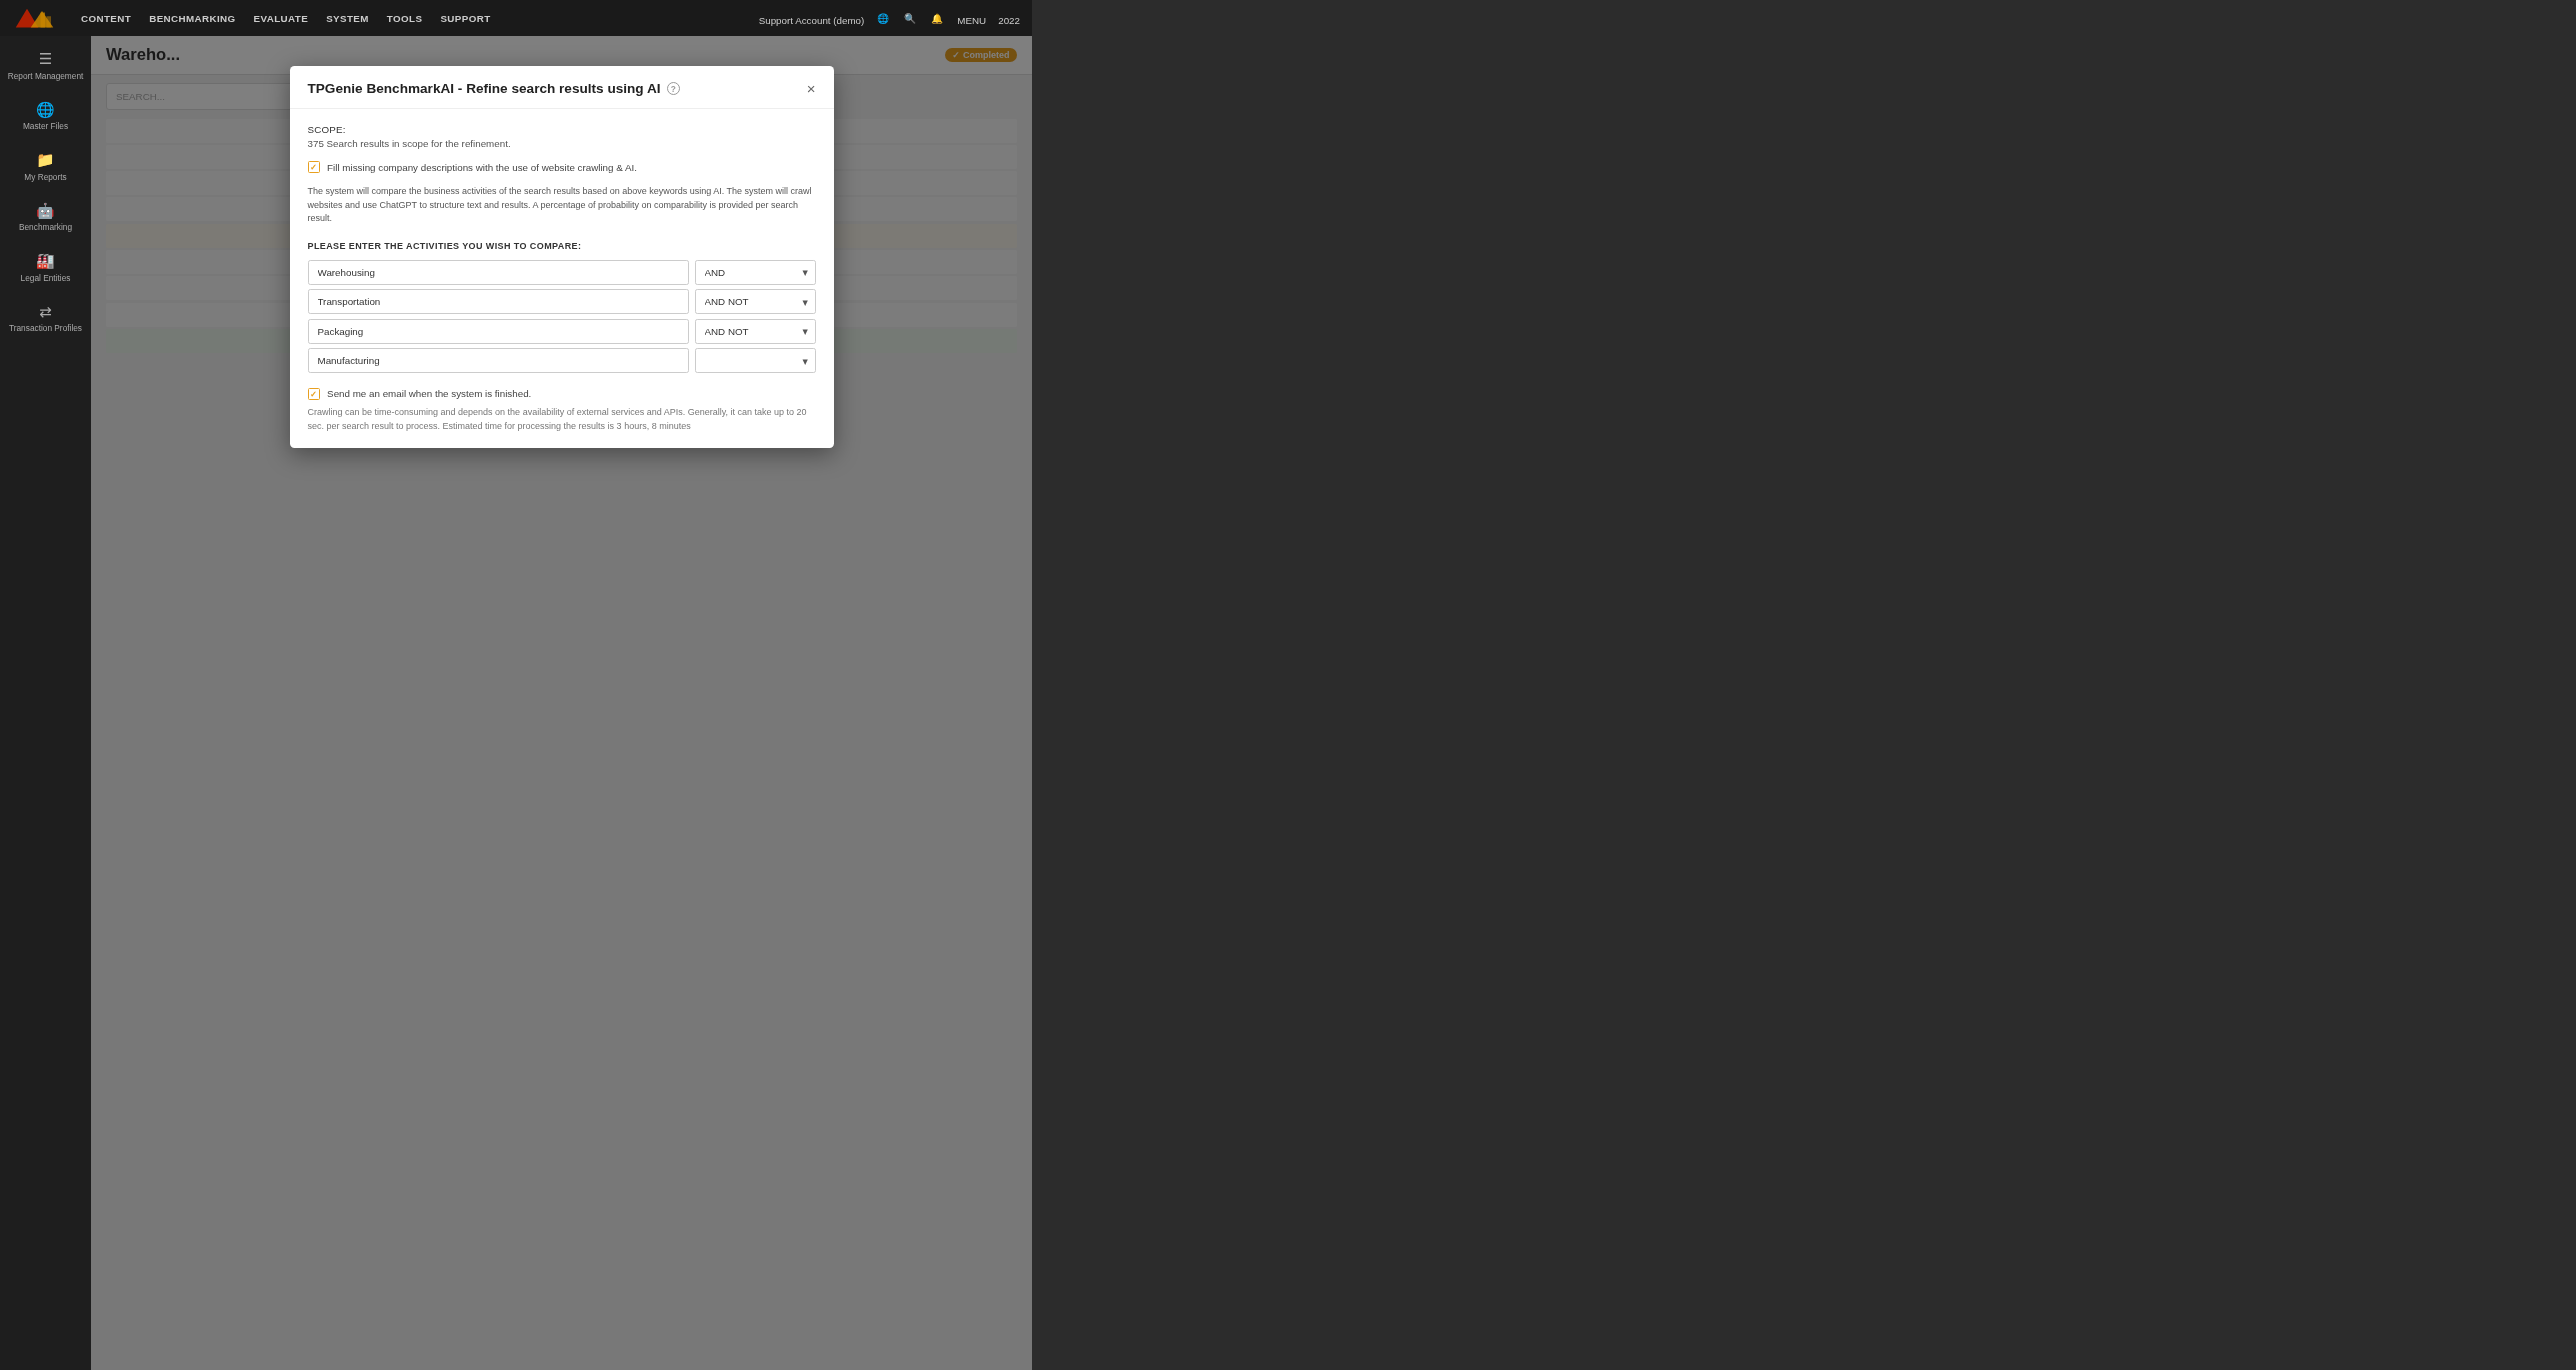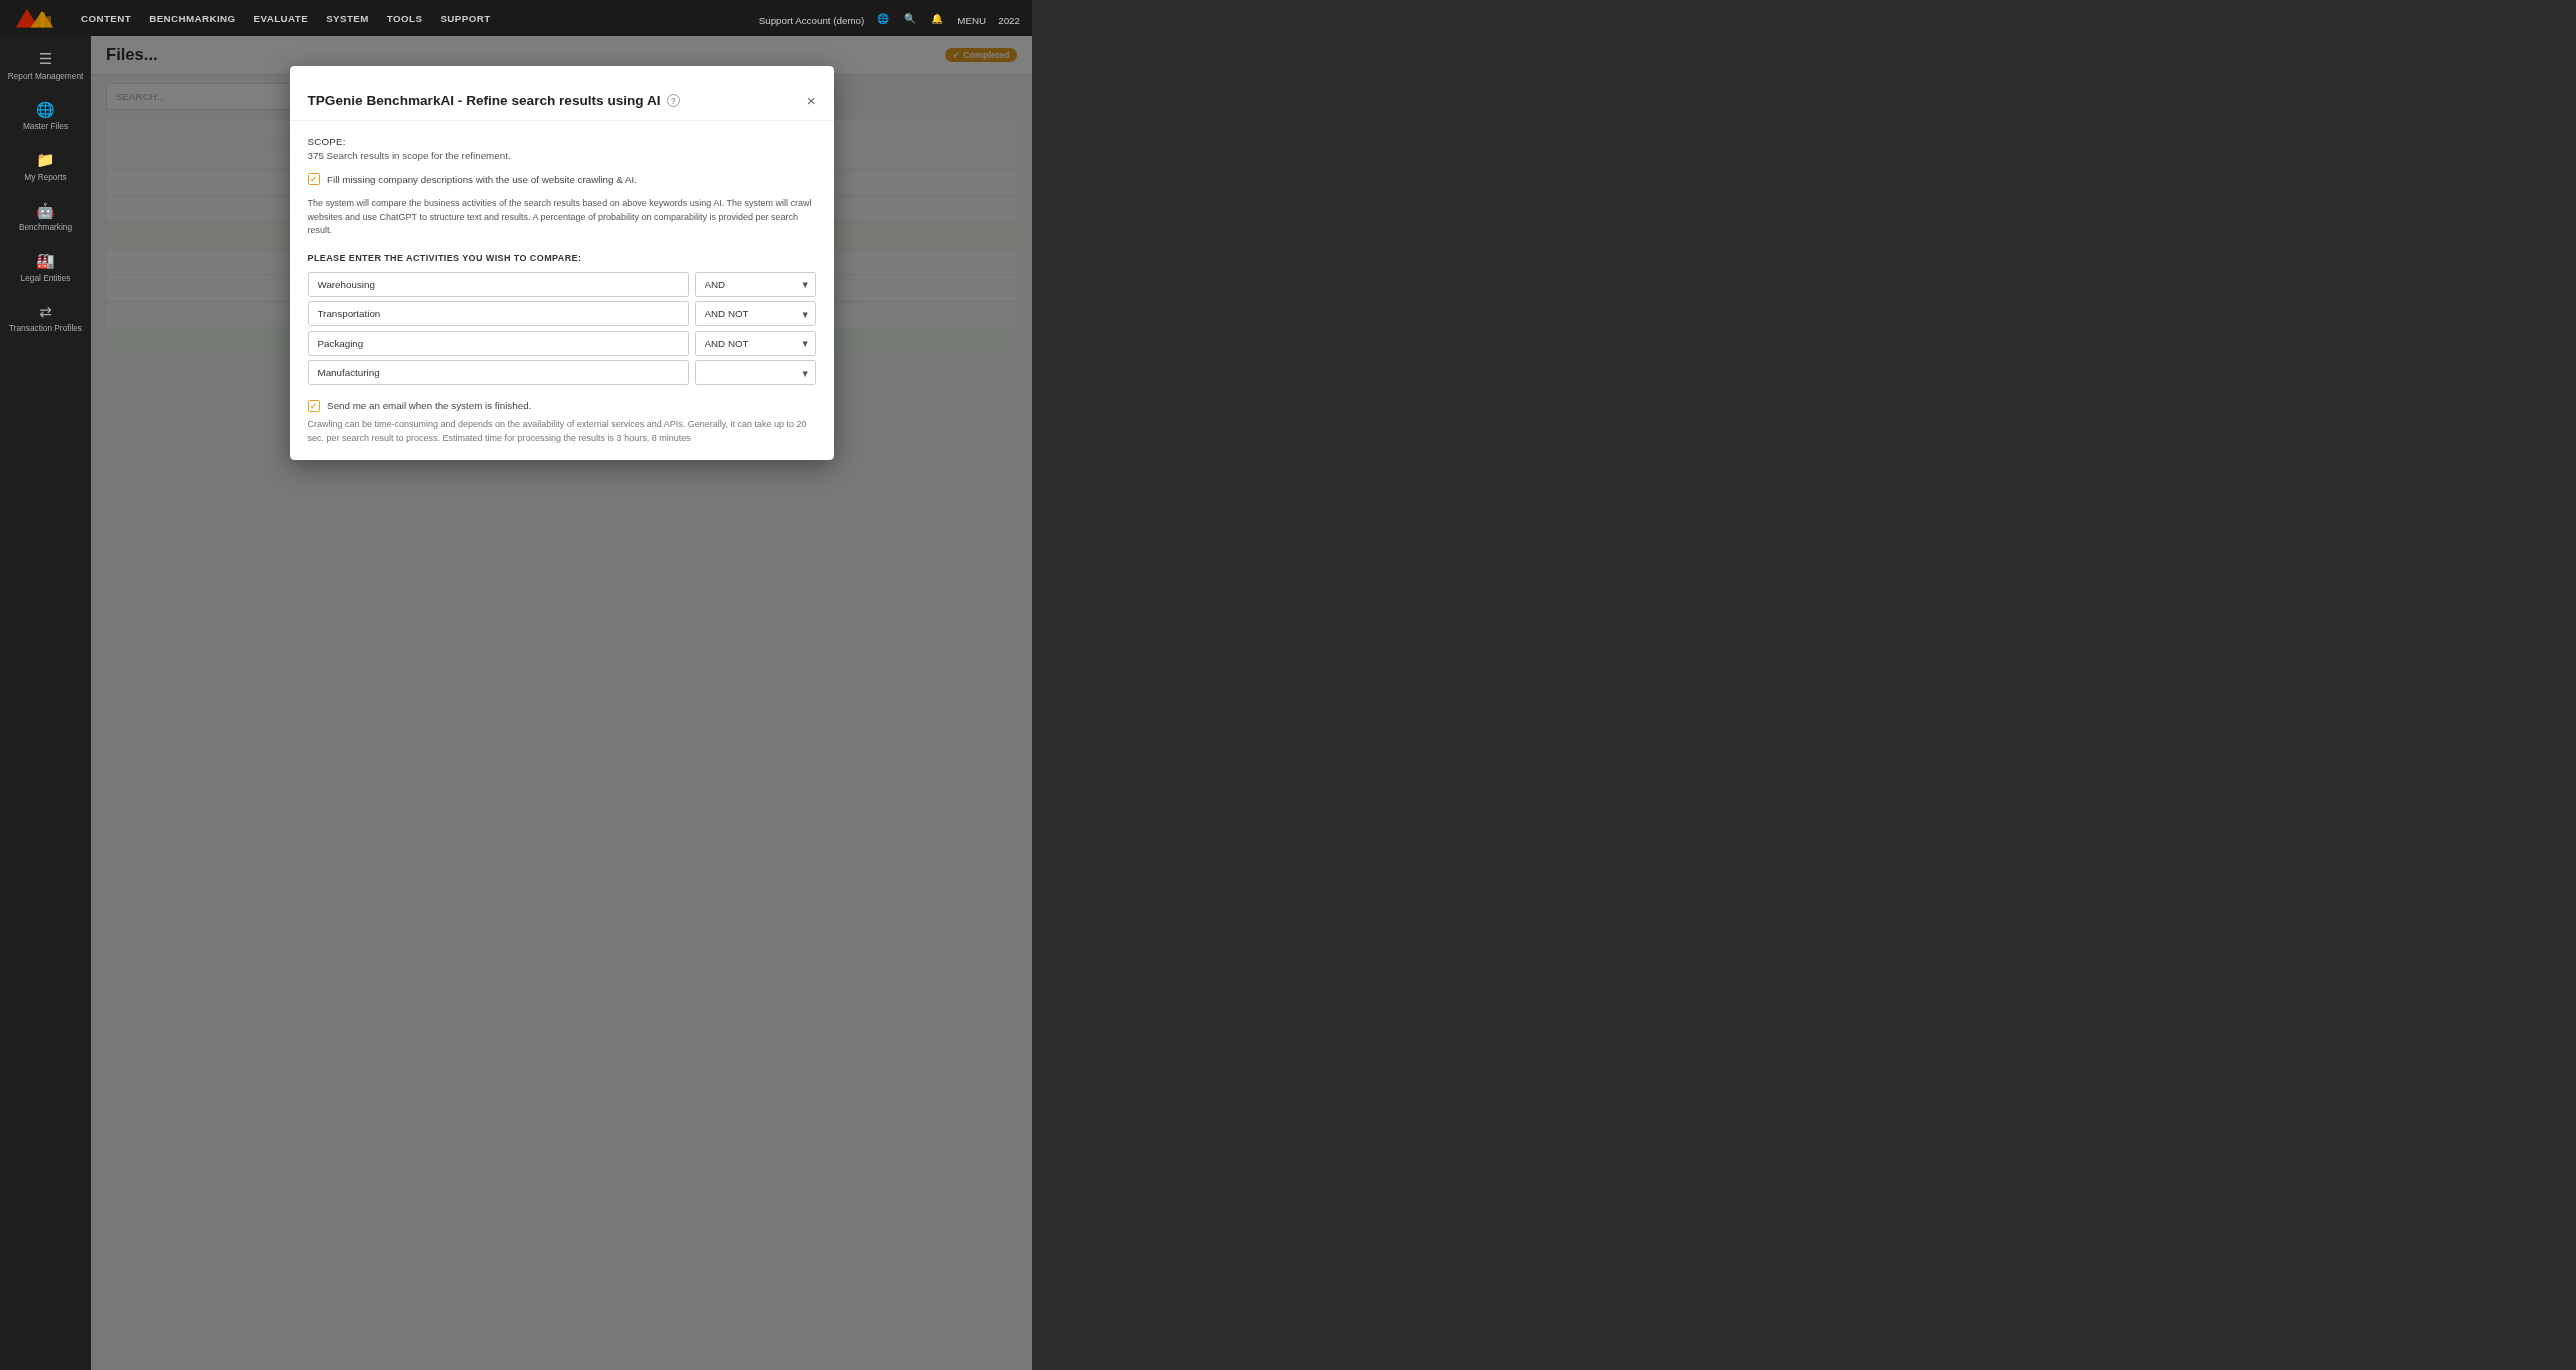--- a/index.html
+++ b/index.html
@@ -132,21 +132,21 @@
     .modal {
       background: #fff;
       border-radius: 4.5px;
       width: 544px;
       max-height: 90vh;
       overflow-y: auto;
       box-shadow: 0 6px 24px rgba(0,0,0,0.4);
       position: relative;
     }
     .modal-header {
-      padding: 27px 18px 12px;
+      padding: 15px 18px 12px;
       border-bottom: 0.8px solid #eee;
       display: flex;
       align-items: center;
       justify-content: space-between;
     }
     .modal-title {
       font-size: 13.6px;
       font-weight: bold;
       color: #222;
       display: flex;
@@ -434,21 +434,21 @@
       <span>Legal Entities</span>
     </div>
     <div class="sidebar-item">
       <span class="sidebar-icon">⇄</span>
       <span>Transaction Profiles</span>
     </div>
   </div>
 
   <div class="main-content">
     <div class="main-header">
-      <span class="main-title">Files...</span>
+      <span class="main-title">Wareho...</span>
       <div class="completed-badge">
         <span>✓</span>
         <span>Completed</span>
       </div>
     </div>
     <div class="bg-table-area">
       <div class="bg-search-bar">SEARCH...</div>
       <div class="bg-row"></div>
       <div class="bg-row"></div>
       <div class="bg-row"></div>

